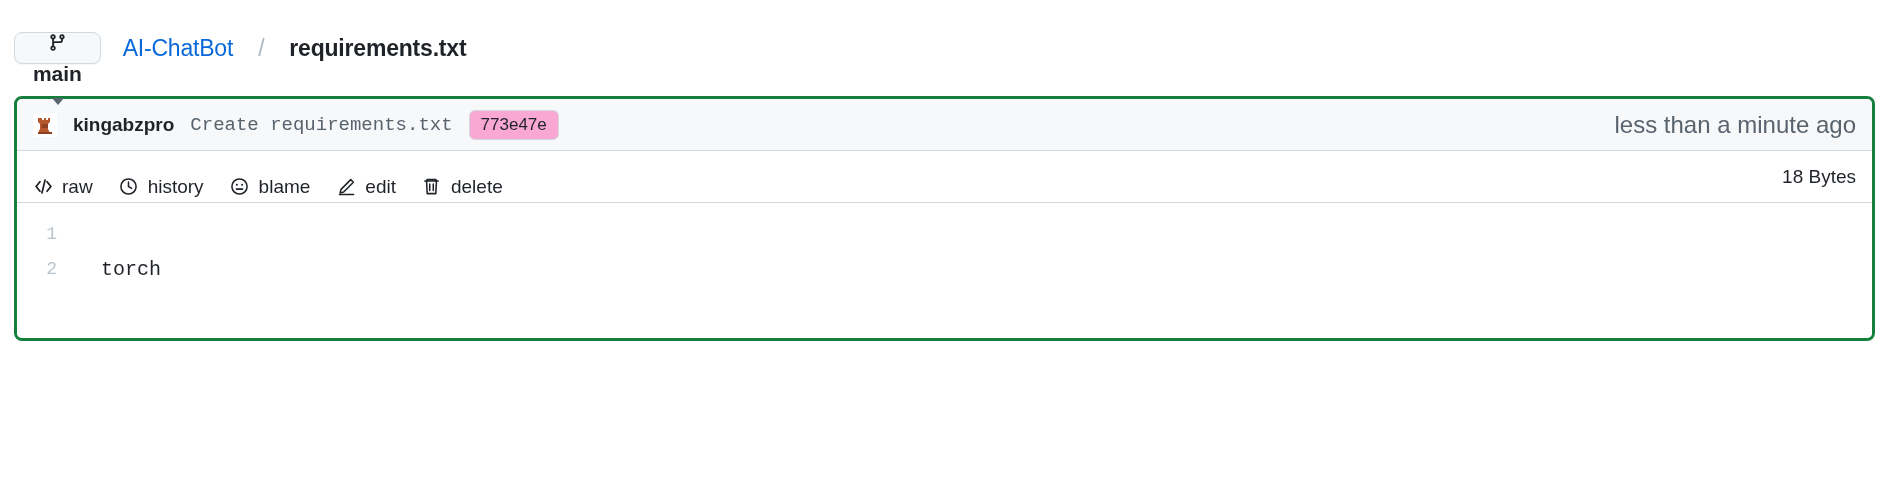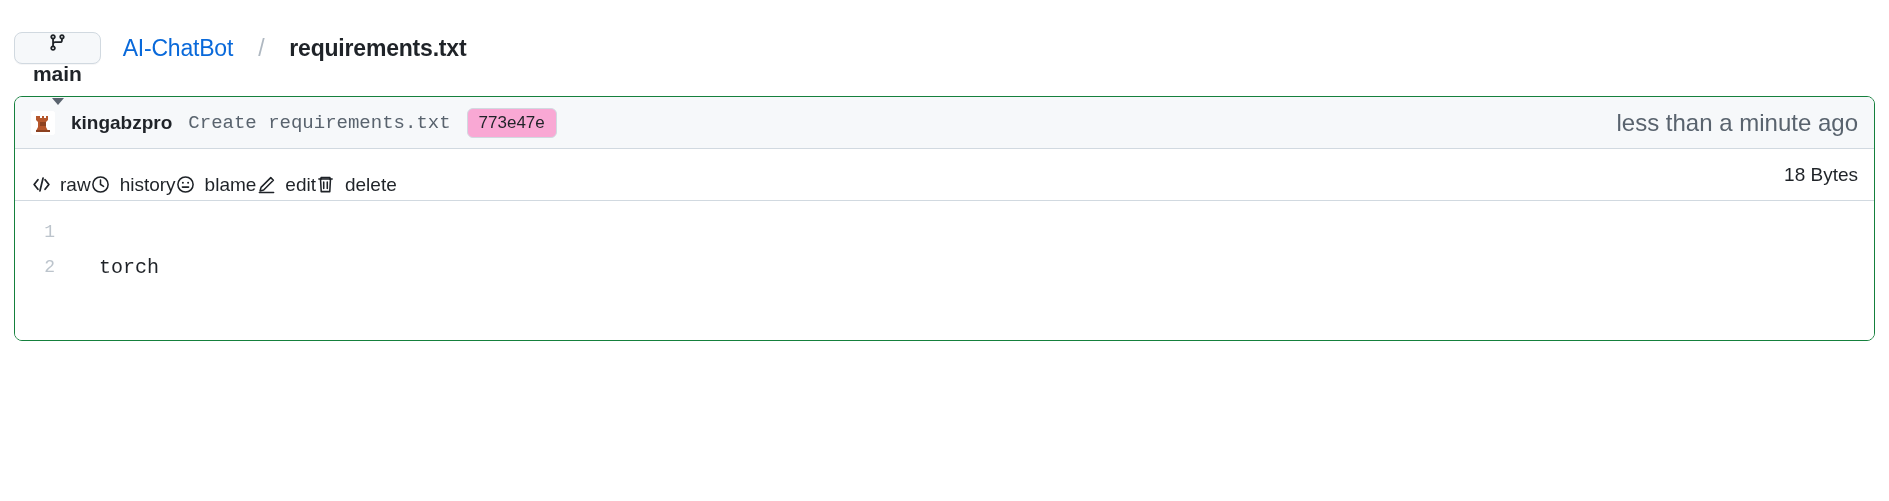--- a/index.html
+++ b/index.html
@@ -68,21 +68,21 @@
   }
   .bc-sep { color: #afb8c1; font-weight: 300; }
   .bc-file {
     color: #1f2328;
     font-weight: 600;
   }
 
   
   .card {
     margin: 0 14px;
-    border: 1px solid #15803d;
+    border: 3px solid #15803d;
     border-radius: 8px;
     background: #ffffff;
     overflow: hidden;
     height: 245px;
   }
 
   
   .commit-row {
     display: flex;
     align-items: center;
@@ -143,20 +143,21 @@
     display: flex;
     align-items: center;
     height: 52px;
     padding: 0 16px;
     background: #ffffff;
     border-bottom: 1px solid #d1d9e0;
   }
   .tool-actions {
     display: flex;
     align-items: center;
+    gap: 26px;
     margin-top: 20px;
   }
   .tool-btn {
     display: inline-flex;
     align-items: center;
     gap: 9px;
     font-size: 19px;
     color: #1f2328;
     cursor: pointer;
     background: none;

